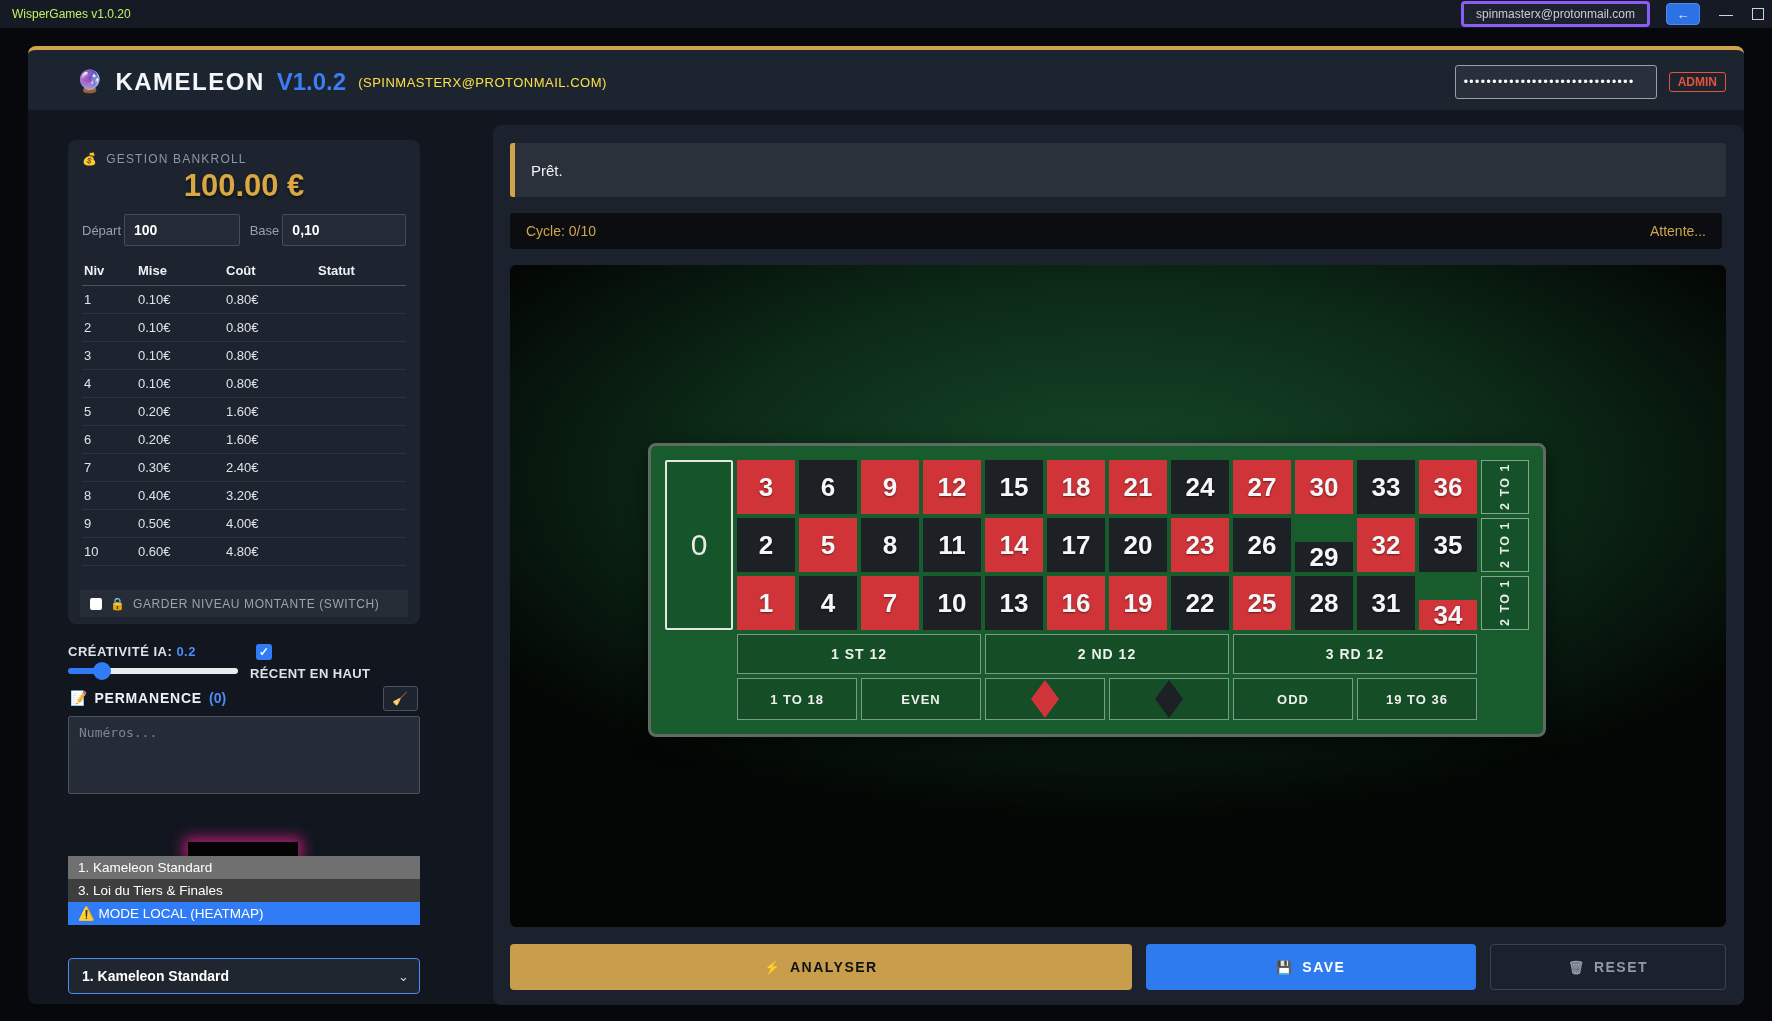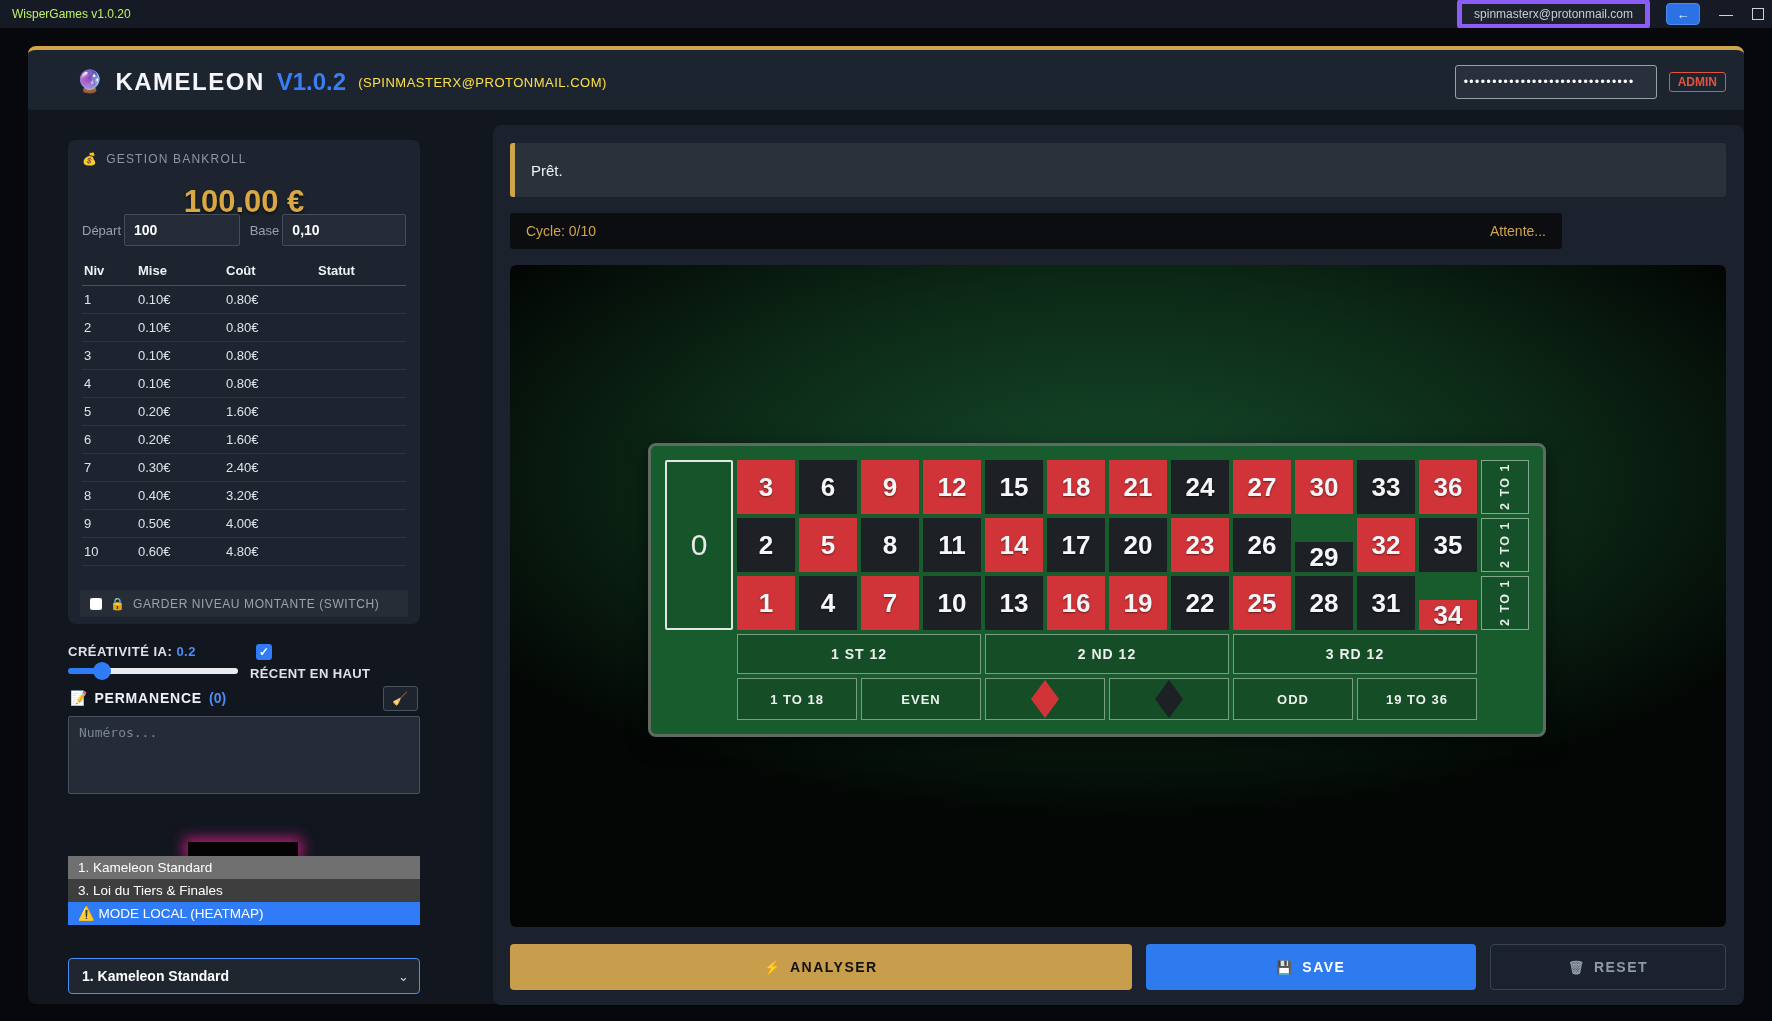--- a/index.html
+++ b/index.html
@@ -2,21 +2,21 @@
 <html><head>
 <meta charset="utf-8">
 <style>
   * { margin:0; padding:0; box-sizing:border-box; }
   html,body { width:1772px; height:1021px; background:#07080b; font-family:"Liberation Sans",sans-serif; overflow:hidden; position:relative; }
 
   
   .titlebar { position:absolute; left:0; top:0; width:1772px; height:28px; background:#151a24; display:flex; align-items:center; }
   .tb-title { color:#bef264; font-size:12px; margin-left:12px; }
   .tb-right { position:absolute; right:8px; top:0; height:28px; display:flex; align-items:center; gap:16px; }
-  .tb-email { border:5px solid #8b5cf6; background:#1d222c; color:#c7cdd8; font-size:12px; border-radius:4px; padding:3px 12px; }
+  .tb-email { border:3px solid #8b5cf6; background:#1d222c; color:#c7cdd8; font-size:12px; border-radius:4px; padding:3px 12px; }
   .tb-blue { width:34px; height:22px; background:#2d72e4; border:1px solid #4b8bef; border-radius:4px; color:#eaf1ff; font-size:13px; display:flex; align-items:center; justify-content:center; cursor:pointer; }
   .tb-min { color:#cfd4dc; font-size:14px; width:20px; text-align:center; cursor:pointer; }
   .tb-max { width:12px; height:12px; border:1px solid #cfd4dc; display:inline-block; cursor:pointer; }
 
   .strip { position:absolute; left:0; top:28px; width:1772px; height:18px; background:#07080b; }
 
   
   .panel { position:absolute; left:28px; top:46px; width:1716px; height:958px; background:#11161f; border-radius:8px; }
 
   
@@ -26,21 +26,21 @@
   .hdr-title { color:#f4f6f9; font-size:24px; font-weight:800; letter-spacing:1.5px; }
   .hdr-ver { color:#3b7df5; font-size:24px; font-weight:800; }
   .hdr-mail { color:#fde047; font-size:13px; letter-spacing:.5px; }
   .hdr-right { position:absolute; right:18px; top:0; height:64px; display:flex; align-items:center; gap:12px; }
   .pwd { width:202px; height:34px; background:#2a303b; border:1px solid #9aa0a8; border-radius:3px; color:#fff; font-size:12px; letter-spacing:1.5px; padding:0 8px; line-height:32px; overflow:hidden; white-space:nowrap; }
   .admin { color:#e5533d; border:1px solid #e5533d; font-size:12px; font-weight:bold; padding:2px 8px; border-radius:3px; }
 
   
   .sb-card { position:absolute; left:68px; top:140px; width:352px; height:484px; background:#1d242f; border-radius:8px; }
   .sb-sec { position:absolute; left:14px; top:12px; display:flex; align-items:center; gap:8px; color:#8d96a4; font-size:12px; letter-spacing:1.2px; }
-  .sb-amount { position:absolute; left:0; top:44px; width:100%; text-align:center; color:#d9a843; font-size:31px; font-weight:800; text-shadow:0 2px 3px rgba(0,0,0,.6); }
+  .sb-amount { position:absolute; left:0; top:28px; width:100%; text-align:center; color:#d9a843; font-size:31px; font-weight:800; text-shadow:0 2px 3px rgba(0,0,0,.6); }
   .sb-inputs { position:absolute; left:14px; top:74px; width:324px; display:flex; align-items:center; }
   .sb-lbl { color:#98a0ad; font-size:13px; }
   .sb-input { height:32px; background:#242b36; border:1px solid #454d5a; border-radius:2px; color:#fff; font-size:14px; font-weight:bold; padding:0 9px; line-height:30px; }
   .inp-depart { width:116px; margin-left:3px; }
   .inp-base { width:124px; margin-left:3px; }
   .sb-table { position:absolute; left:14px; top:118px; width:324px; border-collapse:collapse; }
   .sb-table th { color:#eef1f5; font-size:13px; font-weight:bold; text-align:left; padding:5px 2px 7px 2px; border-bottom:1px solid #4a5260; }
   .sb-table td { color:#dfe3e9; font-size:13px; text-align:left; padding:6px 2px; border-bottom:1px solid #2c333f; height:28px; }
   .sb-table th:nth-child(1), .sb-table td:nth-child(1){ width:54px; }
   .sb-table th:nth-child(2), .sb-table td:nth-child(2){ width:88px; }
@@ -74,21 +74,21 @@
   .dd-opt.sel { background:#707070; }
   .dd-opt.hover { background:#2f7cf6; }
   .sel-box { position:absolute; left:68px; top:958px; width:352px; height:36px; background:#20262f; border:1.5px solid #4d8df6; border-radius:4px; display:flex; align-items:center; cursor:pointer; z-index:2; }
   .sel-txt { color:#fff; font-size:14px; font-weight:bold; padding-left:13px; }
   .sel-chev { position:absolute; right:10px; color:#cfd4dc; font-size:13px; }
 
   
   .main-card { position:absolute; left:493px; top:125px; width:1251px; height:880px; background:#1b222d; border-radius:8px; }
   .pret { position:absolute; left:510px; top:143px; width:1216px; height:54px; background:#2b313a; border-left:5px solid #d0a44a; border-radius:3px; display:flex; align-items:center; }
   .pret-txt { color:#f0f2f5; font-size:15px; padding-left:16px; }
-  .cycle { position:absolute; left:510px; top:213px; width:1052px; height:36px; background:#0c0d10; border-radius:3px; display:flex; align-items:center; justify-content:space-between; padding:0 16px; }
+  .cycle { position:absolute; left:510px; top:213px; width:1212px; height:36px; background:#0c0d10; border-radius:3px; display:flex; align-items:center; justify-content:space-between; padding:0 16px; }
   .cycle-txt, .wait-txt { color:#d0a44a; font-size:14px; }
 
   .felt { position:absolute; left:510px; top:265px; width:1216px; height:662px; border-radius:6px; background:radial-gradient(ellipse 62% 52% at 50% 32%, #15482a 0%, #0c2a17 55%, #030604 100%); }
 
   .rtable { position:absolute; left:138px; top:178px; display:grid; grid-template-columns:68px repeat(12,58px) 48px; grid-template-rows:54px 54px 54px 40px 42px; gap:4px; background:#185c2e; padding:14px; border:3px solid #5f6a62; border-radius:8px; box-shadow:0 6px 20px rgba(0,0,0,.55); }
   .zero { grid-column:1; grid-row:1 / span 3; border:2px solid #e3e6e3; border-radius:2px; background:rgba(0,0,0,.08); color:#e8ebe8; font-size:30px; font-weight:300; display:flex; align-items:center; justify-content:center; cursor:pointer; }
   .num { display:flex; align-items:center; justify-content:center; color:#f5f6f8; font-size:26px; font-weight:bold; text-shadow:0 1px 2px rgba(0,0,0,.5); cursor:pointer; }
   .num.red { background:#d13438; }
   .num.black { background:#1d2024; }
   .colbet { grid-column:14; border:1px solid rgba(223,235,226,.55); color:#e9ece9; font-size:12.5px; font-weight:bold; letter-spacing:1.5px; display:flex; align-items:center; justify-content:center; writing-mode:vertical-rl; transform:rotate(180deg); background:rgba(0,0,0,.1); cursor:pointer; }

